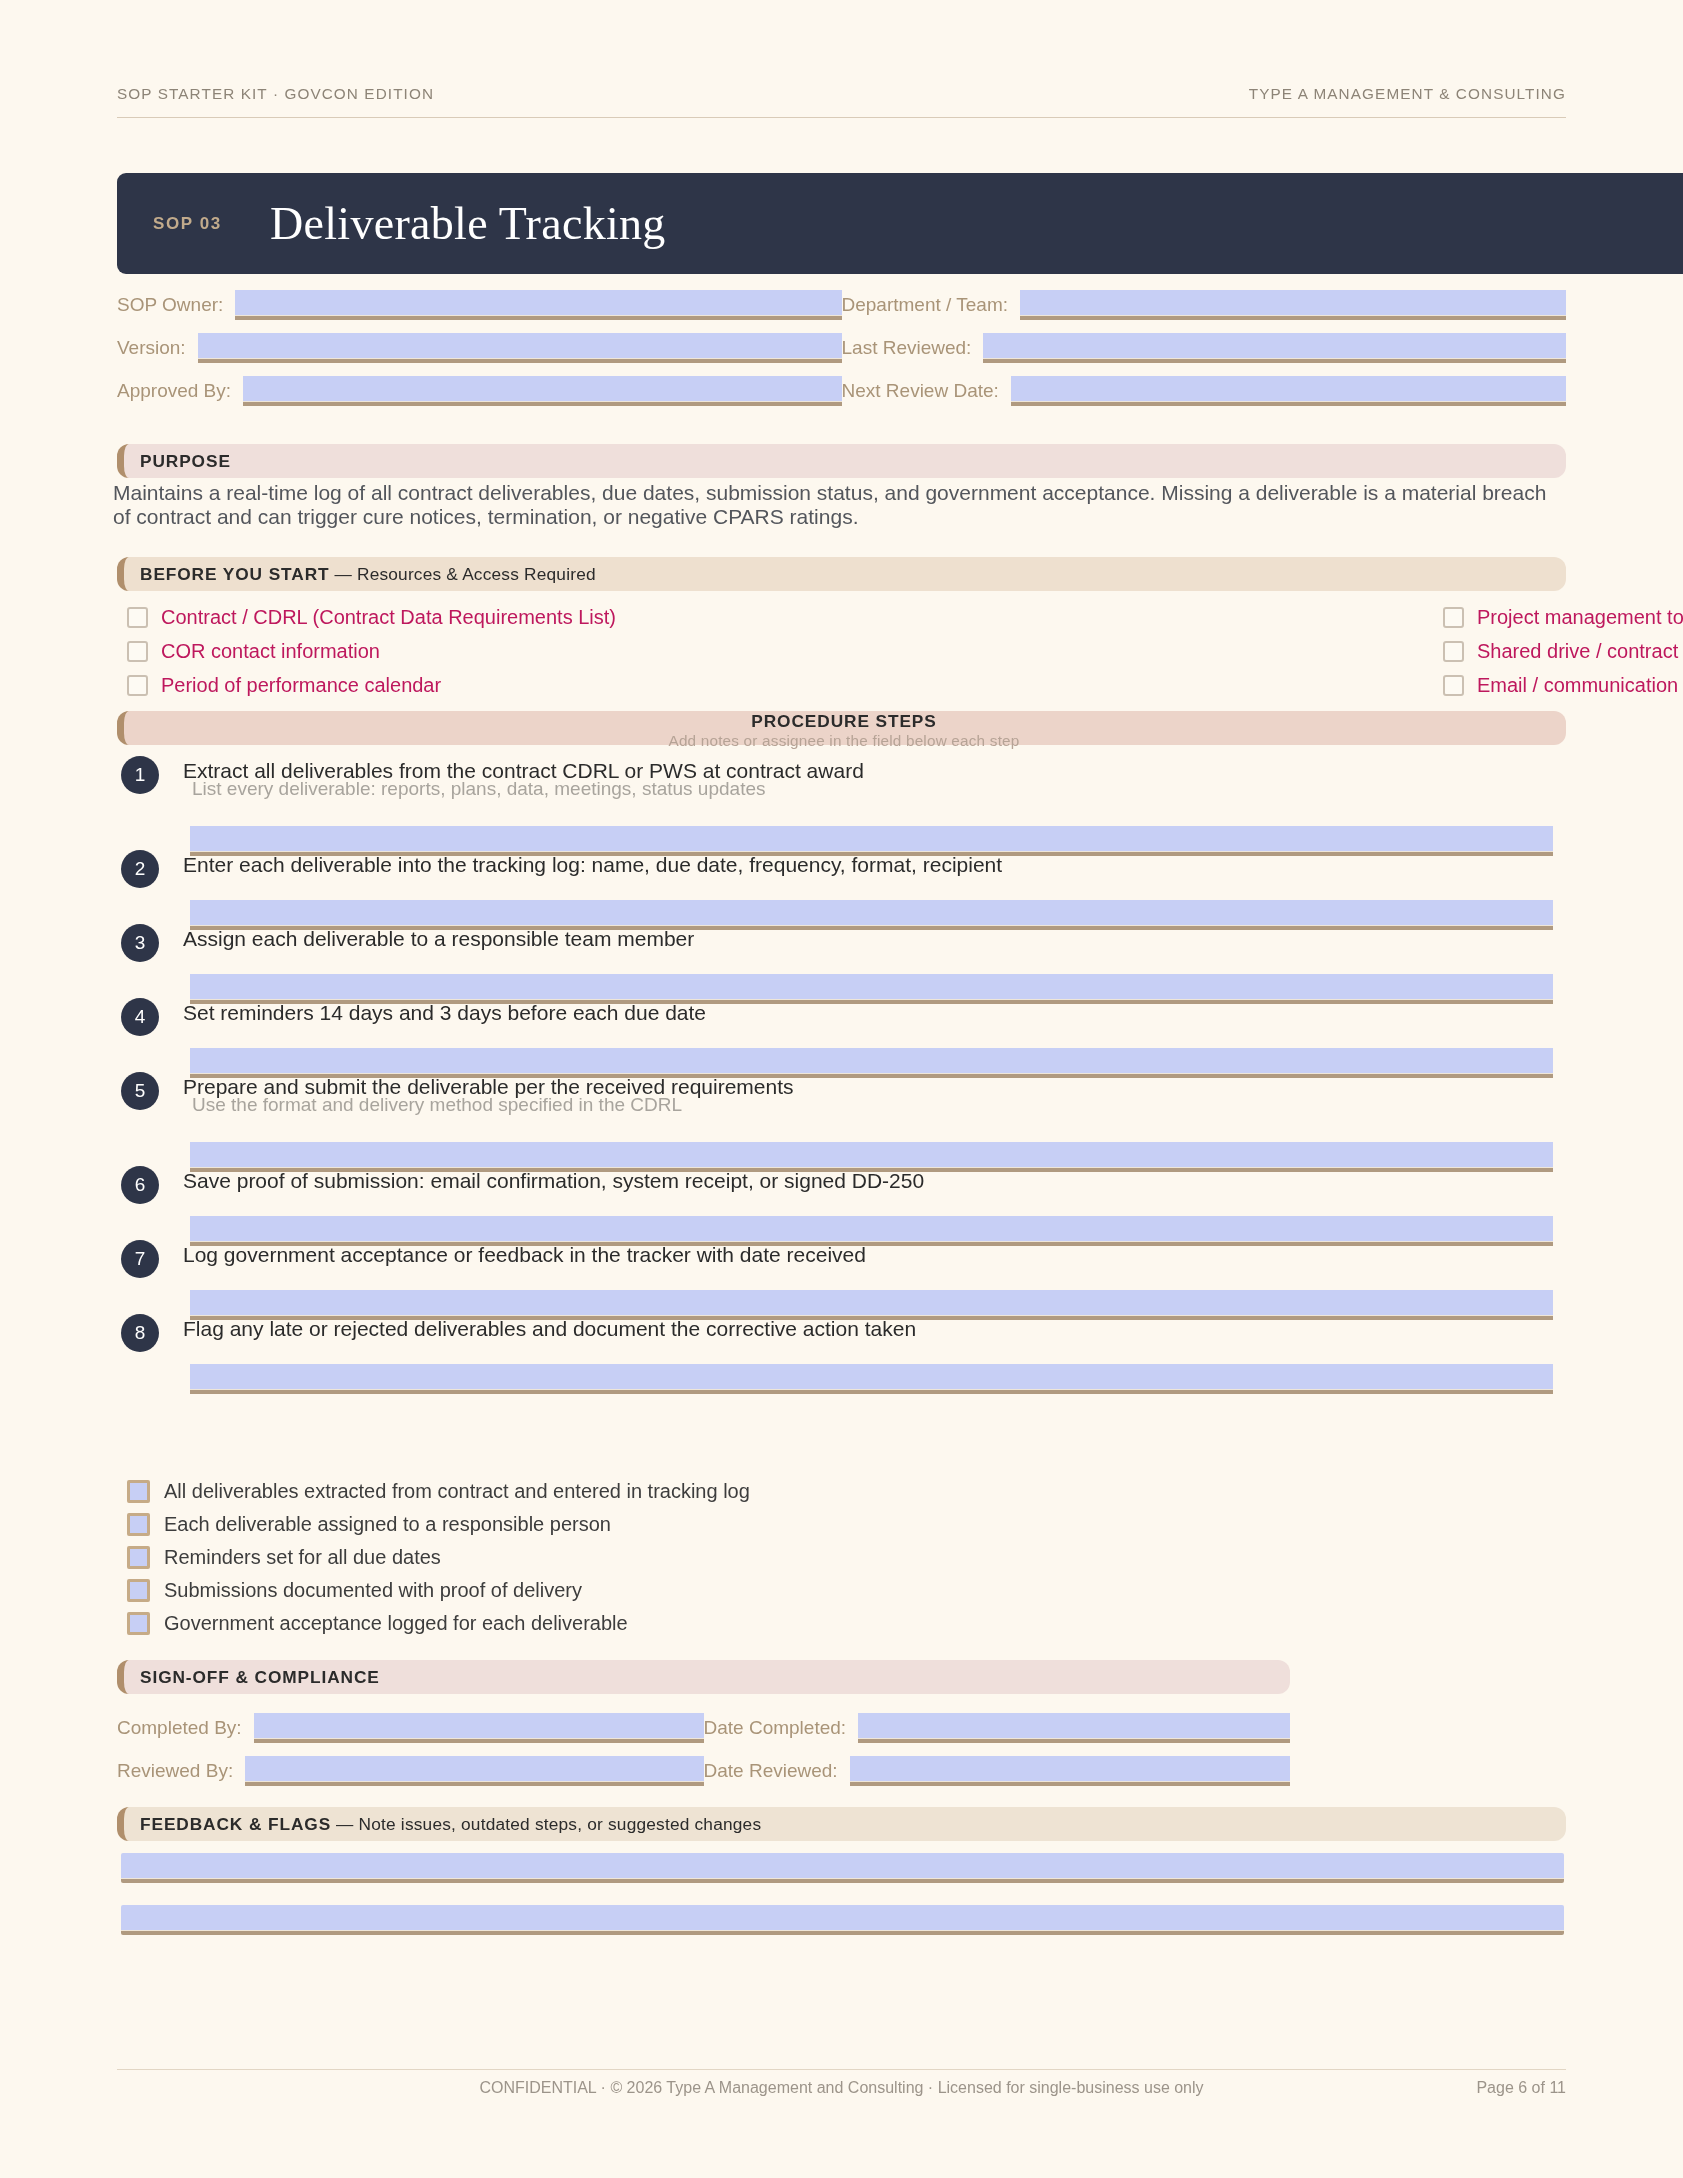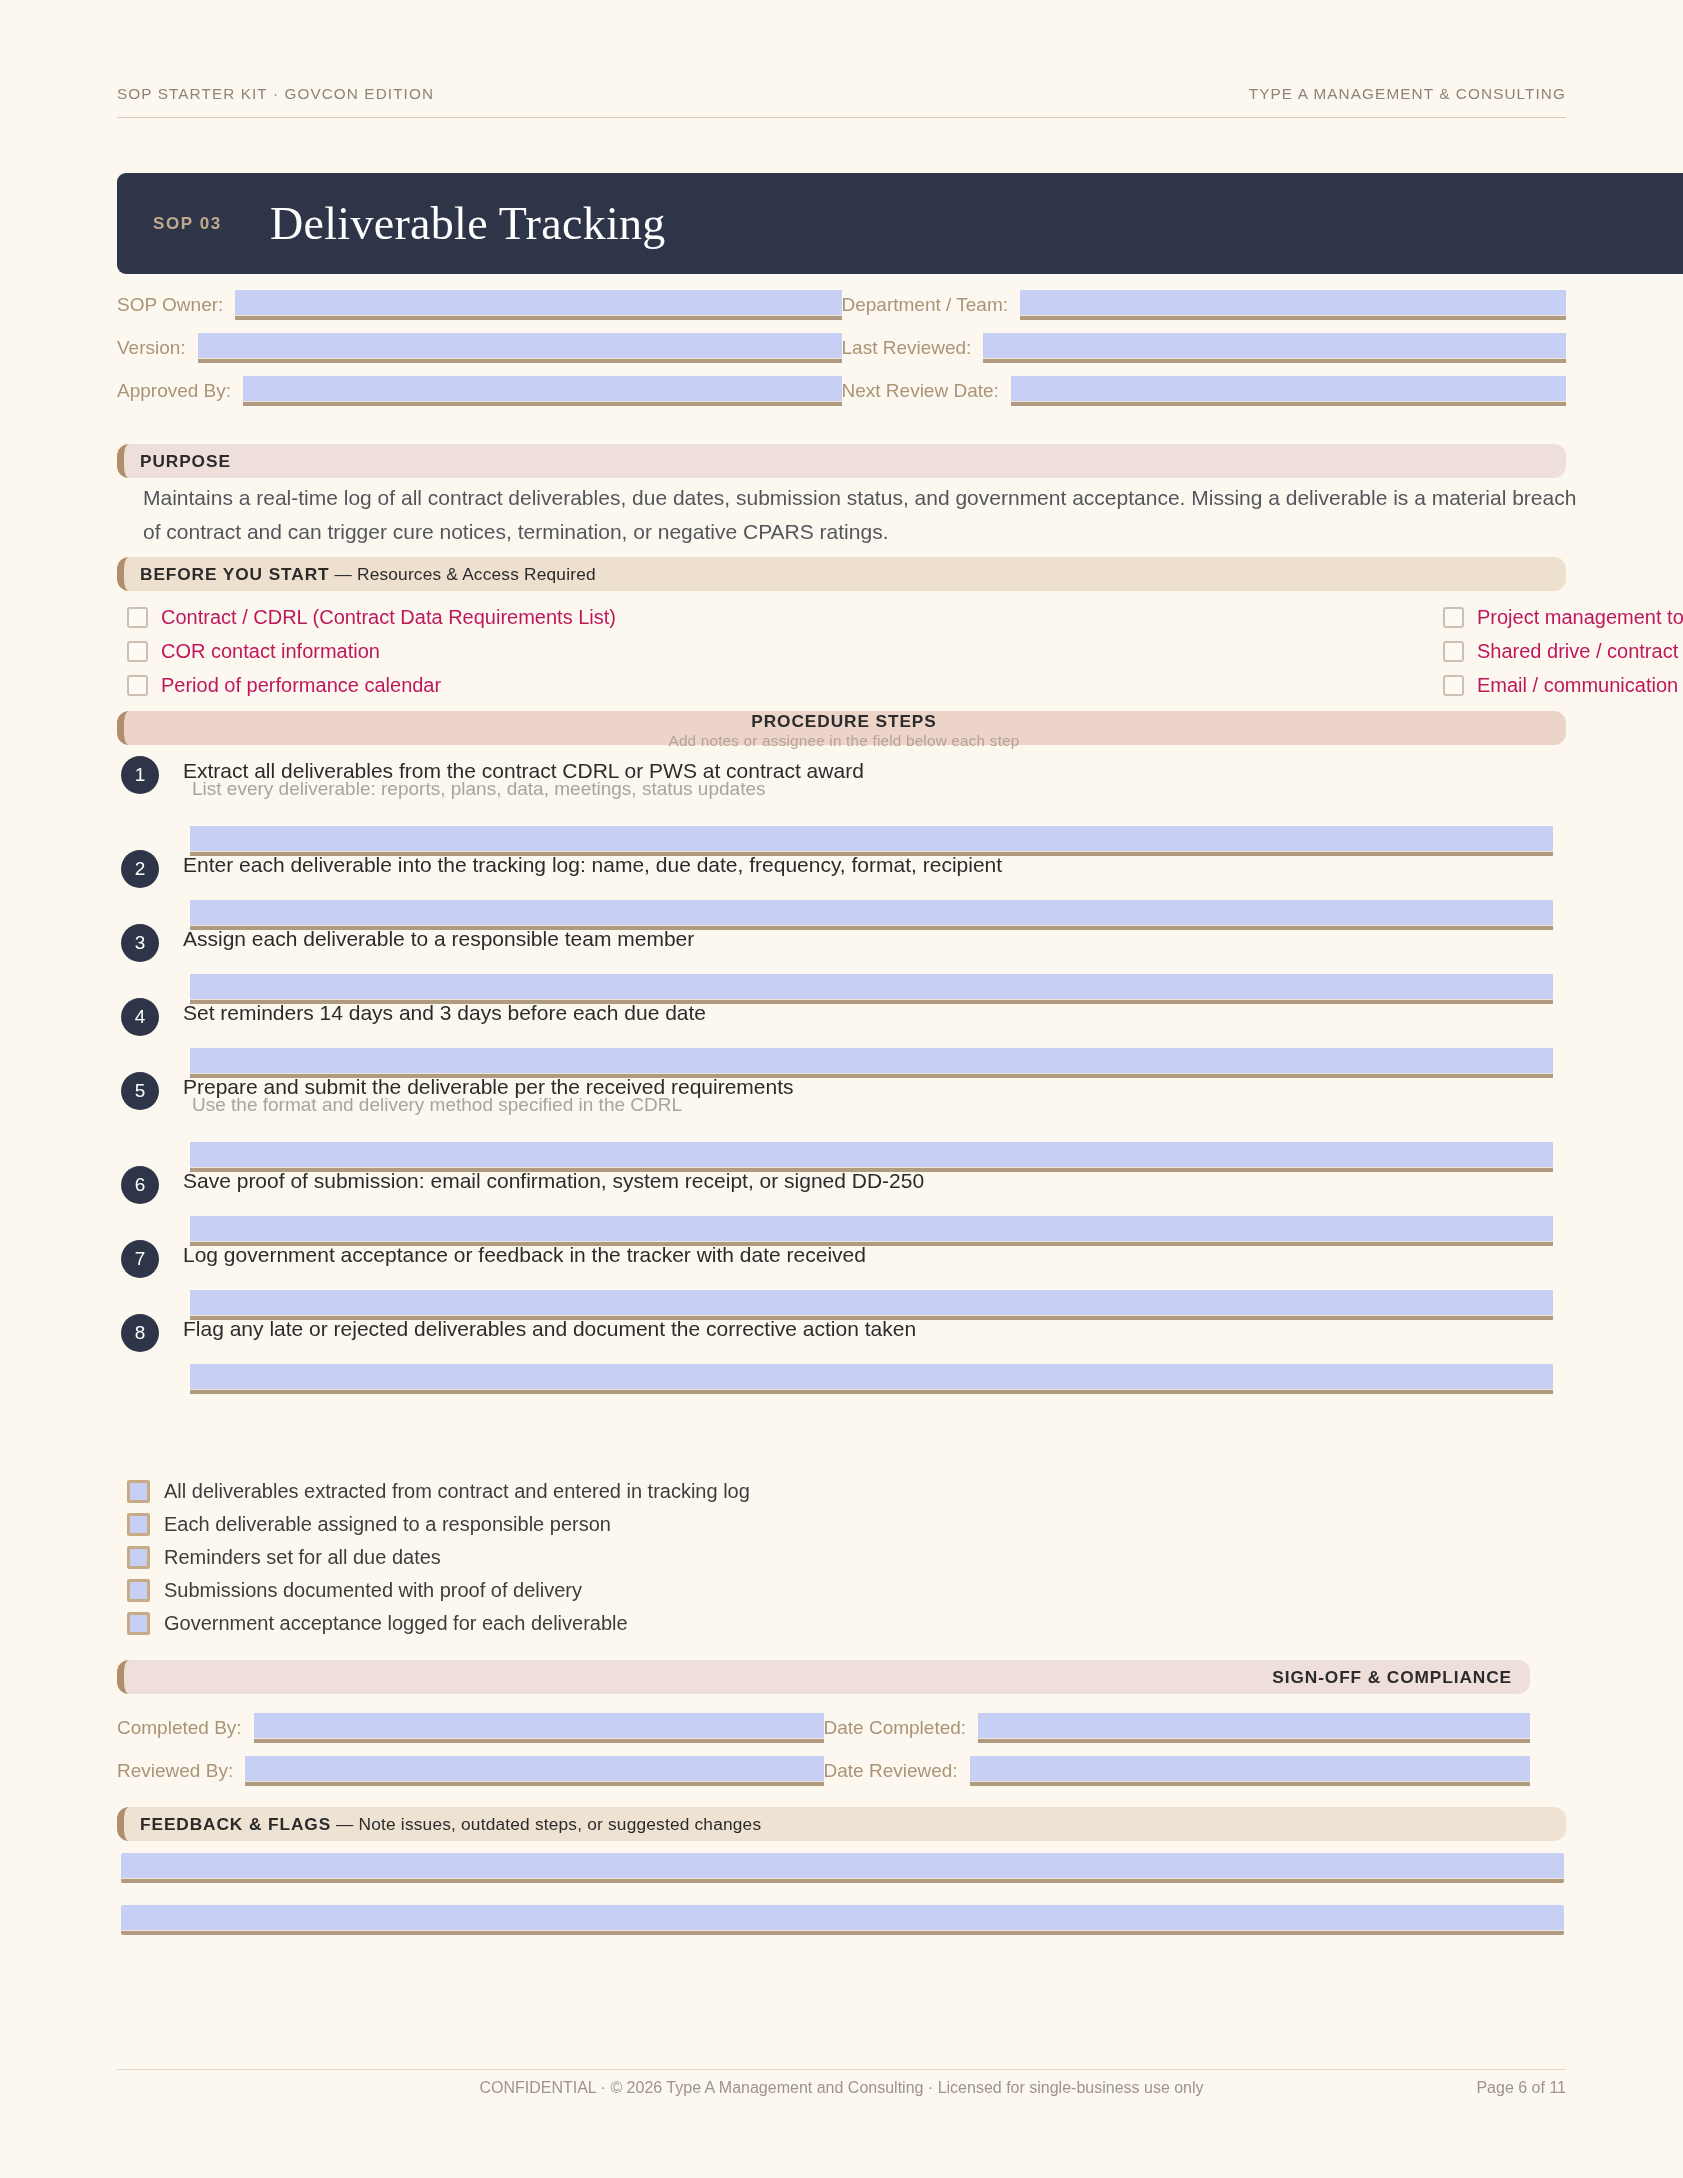--- a/index.html
+++ b/index.html
@@ -131,25 +131,25 @@
   .bar.purpose  { top: 444px; height: 34px; background: #efdfdb; }
   .bar.before   { top: 557px; height: 34px; background: #eee0cf; }
   .bar.steps    { top: 711px; height: 34px; background: #ecd4c9; flex-direction: column; }
   .bar.dod      { top: 1430px; height: 34px; background: #b4c4ad; border-left-color:#2e3548;}
   .bar.signoff  { top: 1660px; height: 34px; background: #efdfdb; }
   .bar.feedback { top: 1807px; height: 34px; background: #eee3d3; }
 
   
   .purpose-body {
     position: absolute;
-    left: 143px;
+    left: 113px;
     top: 481px;
     width: 1436px;
     font-size: 21px;
-    line-height: 34px;
+    line-height: 24px;
     color: #53565c;
   }
 
   
   .before-list {
     position: absolute;
     left: 127px;
     top: 600px;
     width: 1440px;
     display: flex;
@@ -230,21 +230,21 @@
     flex: none;
   }
   .dod-text {
     font-size: 20px;
     color: #3d3d3d;
     margin-left: 14px;
     white-space: nowrap;
   }
 
   
-  .signoff { position: absolute; left: 117px; top: 1706px; width: 1413px; justify-content: flex-end; }
+  .signoff { position: absolute; left: 117px; top: 1706px; width: 1173px; }
 
   
   .feedback-lines { position: absolute; left: 121px; top: 1853px; width: 1443px; }
   .fb-line {
     height: 26px;
     background: #c7cff5;
     border-bottom: 4px solid #b09a80;
     box-shadow: 0 -1px 0 #efe6d8 inset;
     margin-bottom: 22px;
     border-radius: 2px;

